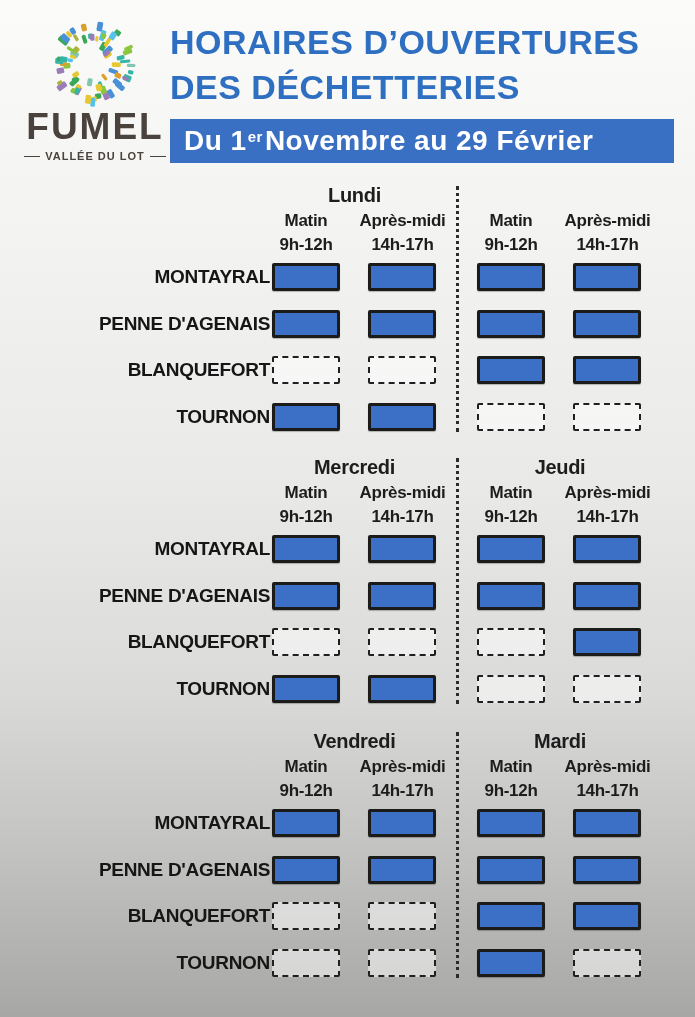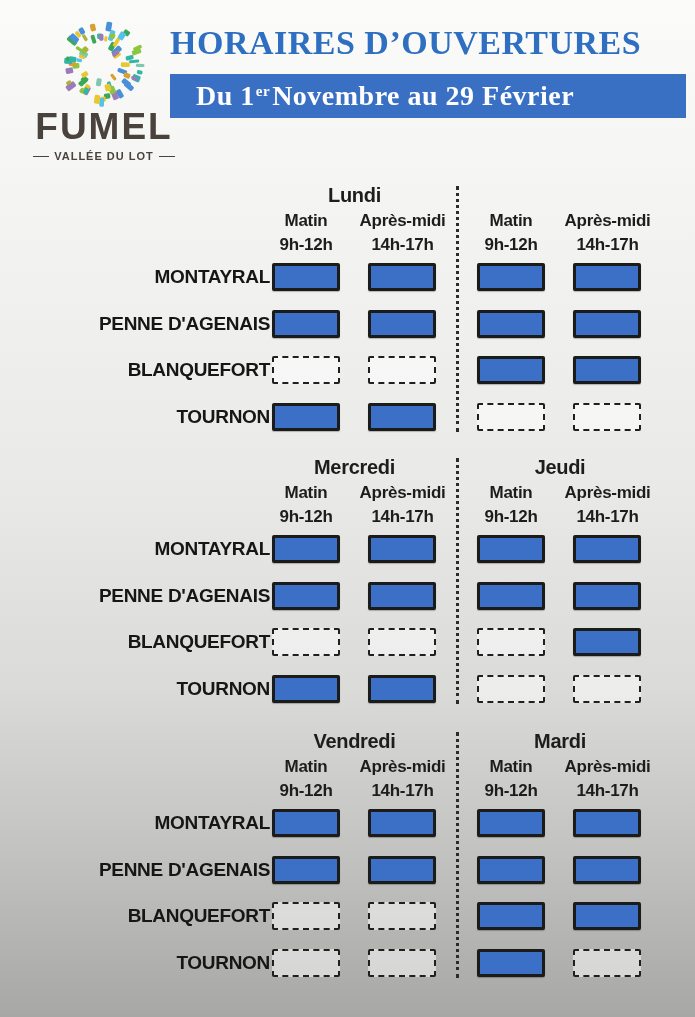--- a/index.html
+++ b/index.html
@@ -2,32 +2,32 @@
 <html><head>
 <meta charset="utf-8">
 <style>
   html,body{margin:0;padding:0;}
   .page{
     position:relative;width:695px;height:1017px;overflow:hidden;
     background:linear-gradient(180deg,#fbfbfa 0%,#f1f1f0 28%,#e9e9e8 48%,#dadad9 68%,#c2c2c1 84%,#a7a7a6 100%);
     font-family:"Liberation Sans",sans-serif;
   }
   
-  .logo{position:absolute;left:29px;top:16px;width:150px;height:152px;text-align:center;}
+  .logo{position:absolute;left:20px;top:16px;width:150px;height:152px;text-align:center;}
   .logo svg{position:absolute;left:13px;top:2px;}
   .logo-name{position:absolute;left:0;top:90px;width:150px;font-size:37px;font-weight:700;
     letter-spacing:2px;color:#4a423c;}
   .logo-sub{position:absolute;left:0;top:134px;width:150px;font-size:11px;font-weight:700;
     letter-spacing:1px;color:#4a423c;display:flex;align-items:center;justify-content:center;gap:5px;}
   .logo-sub .dash{display:inline-block;width:16px;border-top:1.5px solid #4a423c;}
-  .title-block{position:absolute;left:170px;top:20px;width:510px;font-family:Liberation Serif, serif;}
+  .title-block{position:absolute;left:170px;top:20px;width:510px;}
   .page-title{margin:0;font-size:34px;line-height:45px;font-weight:800;letter-spacing:.5px;
     color:#2f6fc1;white-space:nowrap;}
   .banner{margin-top:9px;width:490px;height:44px;background:#3a70c4;color:#fff;
-    display:flex;align-items:center;padding-left:26px;font-size:28px;font-weight:700;letter-spacing:.5px;}
+    display:flex;align-items:center;padding-left:14px;font-size:28px;font-weight:700;letter-spacing:.5px;}
   .banner sup{font-size:15px;margin:-10px 2px 0 1px;}
   
   .section{position:absolute;left:0;width:625px;height:260px;color:#1d1d1d;}
   .section .abs{position:absolute;text-align:center;letter-spacing:-.3px;}
   .day-label{top:4px;font-size:20px;font-weight:700;}
   .day-left{left:272px;width:165px;}
   .day-right{left:477px;width:166px;}
   .sub-label{top:31px;font-size:17px;font-weight:700;}
   .hours-label{top:55px;font-size:17px;font-weight:600;}
   .c1{left:272px;width:68px;} .c2{left:345px;width:115px;}
@@ -113,21 +113,21 @@
       </svg>
     <div class="logo-name">FUMEL</div>
     <div class="logo-sub">
       <span class="dash"></span>
       <span>VALLÉE DU LOT</span>
       <span class="dash"></span>
     </div>
   </div>
 
   <div class="title-block">
-    <h1 class="page-title"><span>HORAIRES D’OUVERTURES</span><br></h1>
+    <h1 class="page-title"><span>HORAIRES D’OUVERTURES</span><br><span>DES DÉCHETTERIES</span></h1>
     <div class="banner">
         <span>Du 1</span>
         <sup>er</sup>
         <span> Novembre au 29 Février</span>
       </div>
   </div>
 
   <main id="sections">
       <section class="section" style="top: 180px;">
         <div class="abs day-label day-left">Lundi</div>

